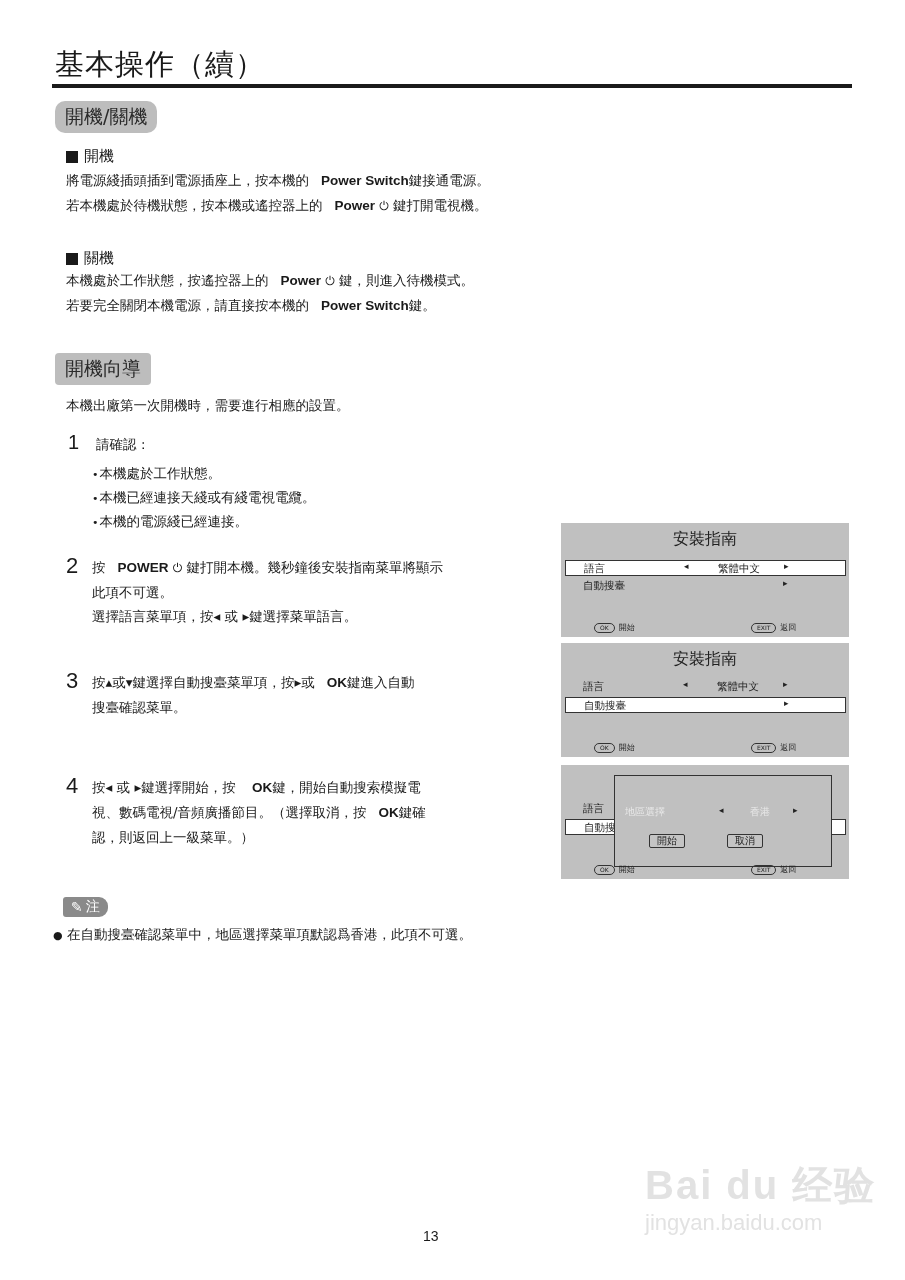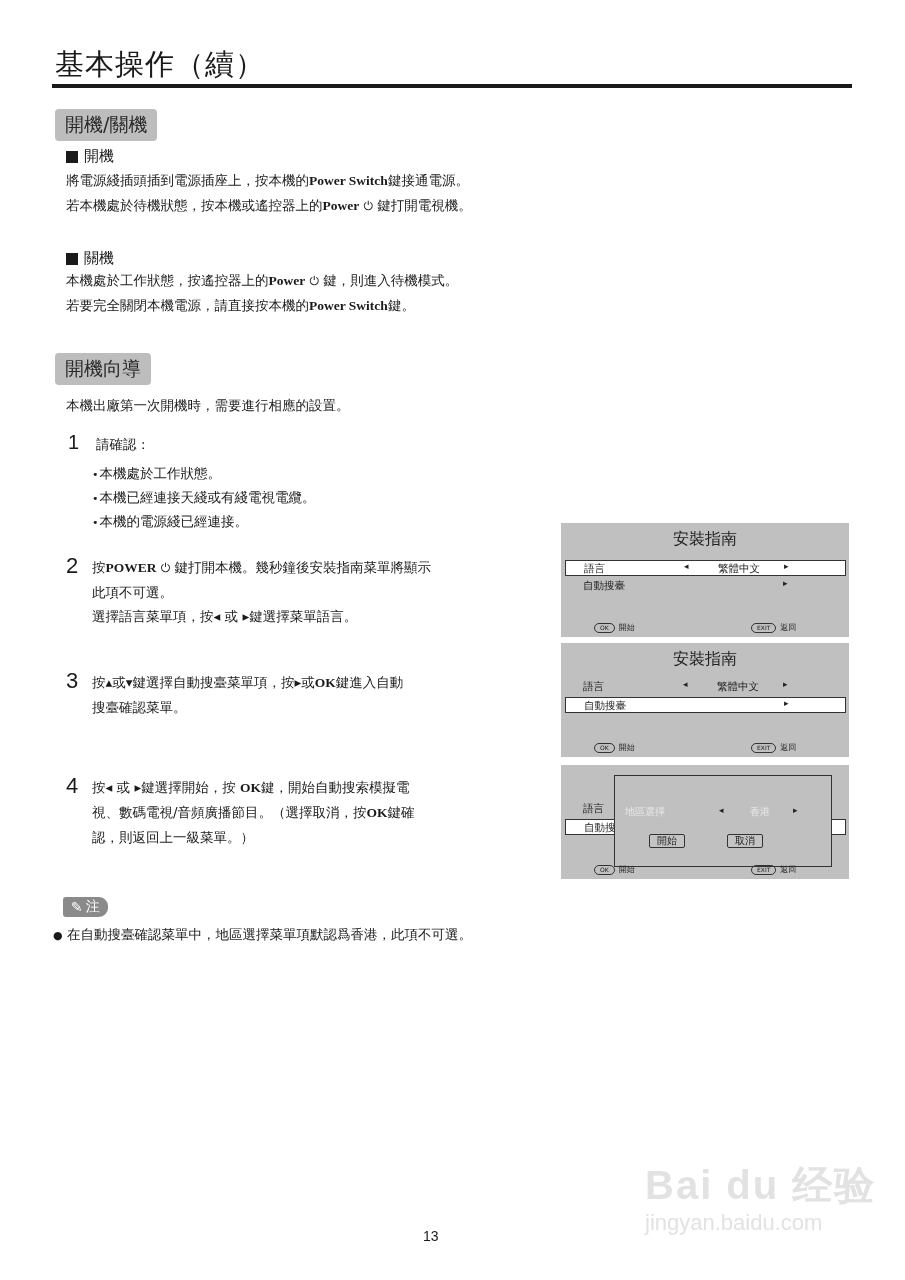--- a/index.html
+++ b/index.html
@@ -5,21 +5,21 @@
   * { box-sizing: border-box; margin: 0; padding: 0; }
   body { width: 905px; height: 1280px; background: #ffffff; position: relative; overflow: hidden;
          font-family: "DejaVu Sans", "Liberation Sans", sans-serif; color: #1a1a1a; }
   .abs { position: absolute; }
   .page-title { left: 55px; top: 45px; font-size: 29px; font-weight: normal; letter-spacing: 1px; color: #1a1a1a; }
   .title-rule { left: 52px; top: 84px; width: 800px; height: 4px; background: #1a1a1a; }
   .section-tag { background: #bdbdbd; border-radius: 4px; font-size: 19px; padding: 3px 10px 3px 10px; color: #2a2a2a; }
   .subhead { font-size: 15px; display: flex; align-items: center; gap: 6px; }
   .sq { width: 12px; height: 12px; background: #1a1a1a; display: inline-block; }
   .para { font-size: 13.5px; line-height: 24px; }
-  .para b { font-family: Liberation Serif, serif; font-weight: bold; }
+  .para b { font-family: Liberation Sans, sans-serif; font-weight: bold; margin-left: 12px; }
   .step-num { font-family: "Liberation Sans", sans-serif; font-size: 22px; color: #1a1a1a; }
   .bullet-list { font-size: 13.5px; line-height: 22px; }
   .bullet-list li { list-style: none; }
   .bullet-list li::before { content: "•"; margin-right: 1px; font-size: 11px; }
   .pw { font-size: 12px; }
 
   .tv { width: 288px; height: 114px; background: #c0c0c0; }
   .tv-title { position: absolute; left: 0; width: 100%; top: 6px; text-align: center; font-size: 16px; color: #222; }
   .tv-row { position: absolute; left: 4px; width: 281px; height: 16px; font-size: 10.5px; color: #222; }
   .tv-row.sel { background: #ffffff; border: 1.5px solid #333; }
@@ -37,21 +37,21 @@
   .note-tag { left: 63px; top: 897px; background: #8a8a8a; color: #fff; font-size: 14px; padding: 1px 8px;
               border-radius: 3px 9px 9px 3px; display: flex; align-items: center; gap: 3px; }
   .watermark { color: #e2e2e2; font-family: "Liberation Sans", sans-serif; }
 </style>
 </head>
 <body>
 
 <div class="abs page-title">基本操作（續）</div>
 <div class="abs title-rule"></div>
 
-<div class="abs section-tag" style="left:55px; top:109px;">開機/關機</div>
+<div class="abs section-tag" style="left:55px; top:101px;border-radius:10px;">開機/關機</div>
 
 <div class="abs subhead" style="left:66px; top:147px;">
   <span class="sq"></span>
   <span>開機</span>
 </div>
 <div class="abs para" style="left:66px; top:168px;">
   <div><span>將電源綫插頭插到電源插座上，按本機的</span><b>Power Switch</b><span>鍵接通電源。</span></div>
   <div><span>若本機處於待機狀態，按本機或遙控器上的</span><b>Power</b> <span class="pw">⏻</span><span> 鍵打開電視機。</span></div>
 </div>
 

